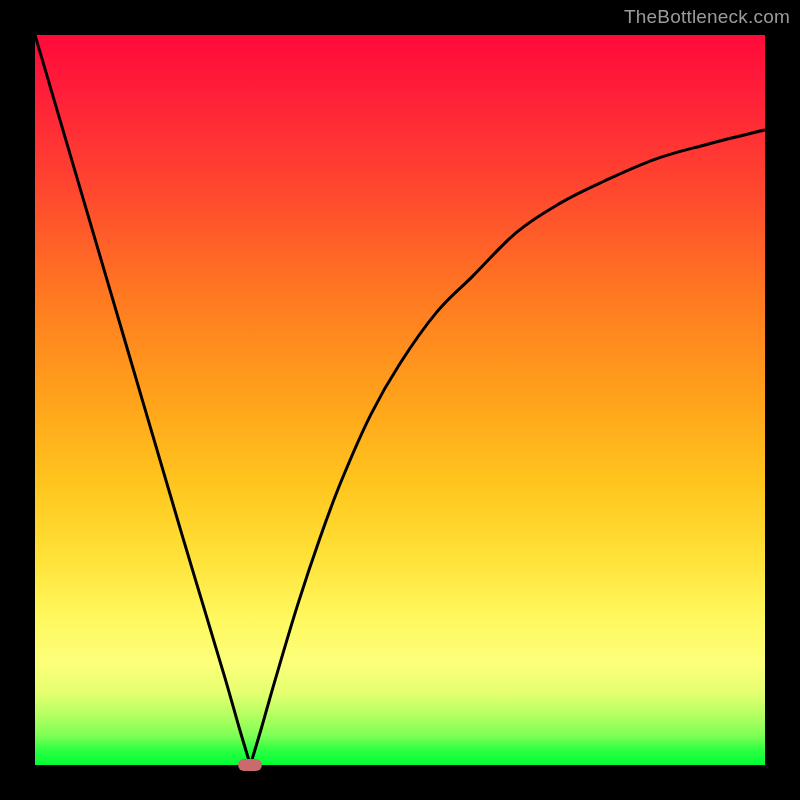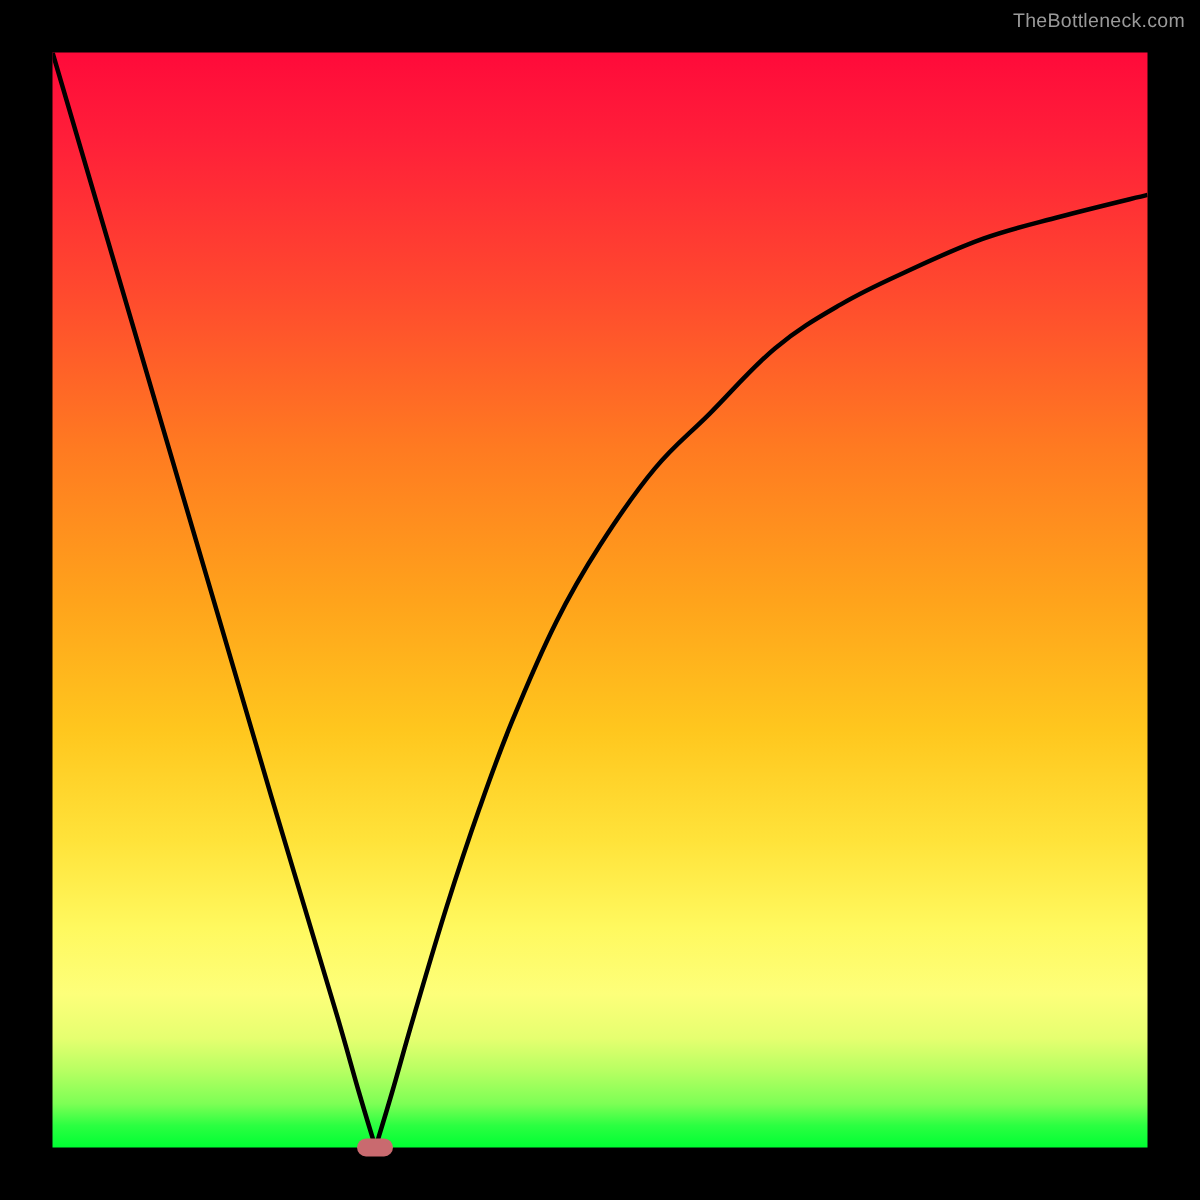--- a/index.html
+++ b/index.html
@@ -56,21 +56,21 @@
     height: 12px;
     background: #c96a6f;
     border-radius: 6px;
     transform: translate(-50%, -50%);
   }
   .watermark {
     position: absolute;
     top: 6px;
     right: 10px;
     color: #9a9a9a;
-    font-size: 13px;
+    font-size: 19px;
     letter-spacing: 0.2px;
     user-select: none;
   }
 </style>
 </head>
 <body>
 
 <div class="frame">
   <div class="plot-area">
     <svg viewBox="0 0 730 730" preserveAspectRatio="none">

